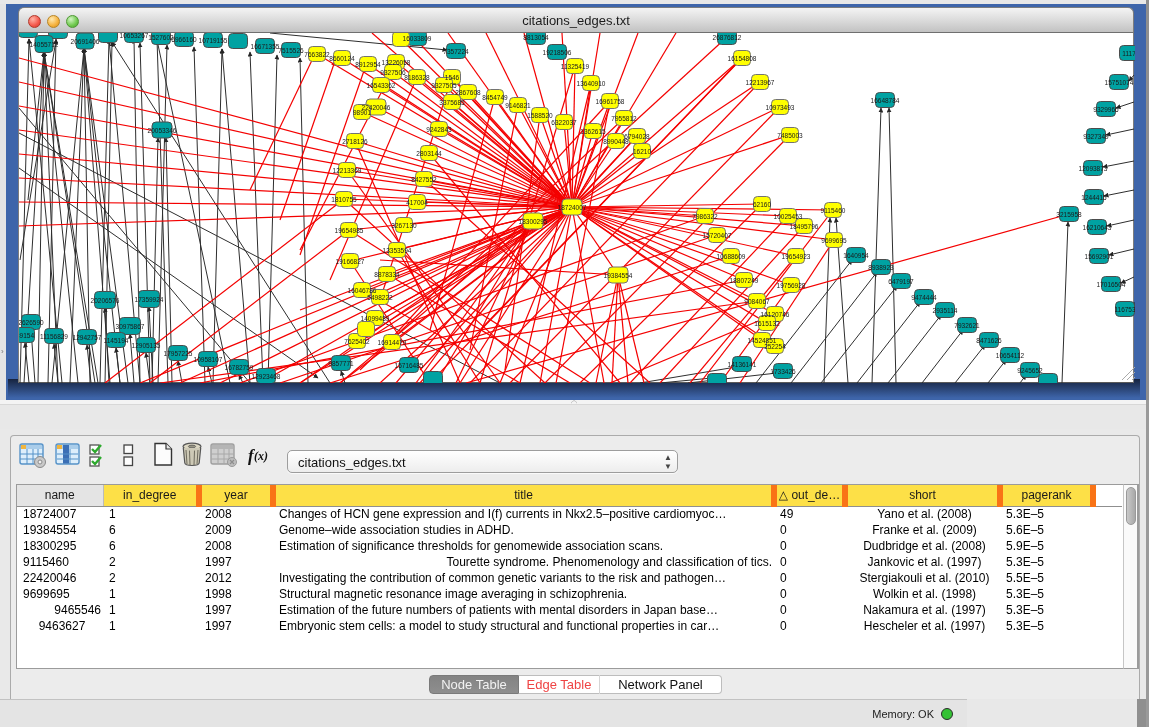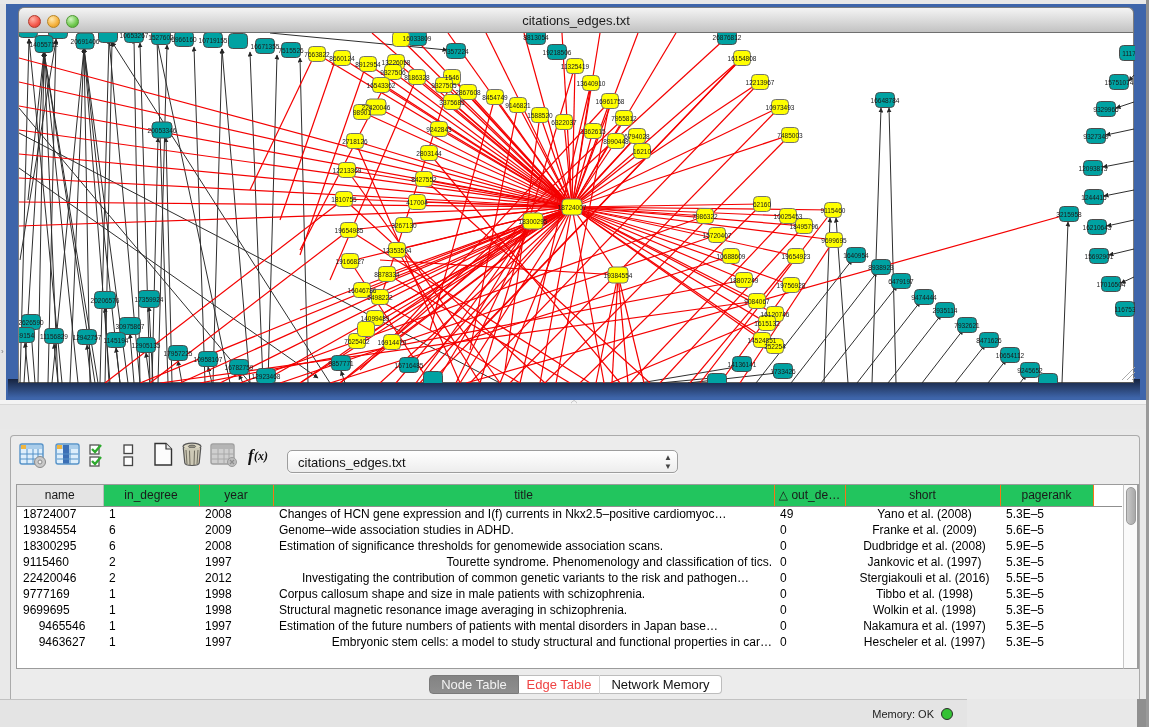--- a/index.html
+++ b/index.html
@@ -36,22 +36,22 @@
 
 #toolbar { position:absolute; left:0; top:433px; width:1149px; height:50px; }
 
 #combo { position:absolute; left:287px; top:450px; width:391px; height:23px; background:linear-gradient(#ffffff,#ededed);
   border:1px solid #9d9d9d; border-radius:5px; box-shadow:0 1px 1px rgba(255,255,255,.8); }
 #combo .txt { position:absolute; left:10px; top:4px; font-size:13px; color:#111; }
 #combo .arr { position:absolute; right:5px; top:2px; font-size:8px; color:#444; line-height:9px; }
 
 #tblwrap { position:absolute; left:16px; top:484px; width:1123px; height:185px; background:#fff; border:1px solid #9b9b9b; }
 table.grid { border-collapse:collapse; table-layout:fixed; width:1105px; font-size:12px; }
-table.grid th { height:21px; font-weight:normal; color:#1a1a1a; background:#22c55e;
-  border-right:1px solid #f97316; border-bottom:1px solid #8f8f8f; overflow:hidden; white-space:nowrap; }
+table.grid th { height:21px; font-weight:normal; color:#1a1a1a; background:#fde047;
+  border-right:6px solid #f97316; border-bottom:1px solid #8f8f8f; overflow:hidden; white-space:nowrap; }
 table.grid th.gray { background:#e4e4e4; border-right:1px solid #bbb; }
 table.grid th.white { background:#fff; border-right:none; }
 table.grid td { height:16px; color:#000; padding:0 2px 0 6px; overflow:hidden; white-space:nowrap; }
 
 #vscroll { position:absolute; left:1123px; top:484px; width:15px; height:185px; background:#fafafa; border:1px solid #9b9b9b; border-left:1px solid #c6c6c6; }
 #vscroll .thumb { position:absolute; left:1.5px; top:2px; width:10px; height:38px; background:linear-gradient(90deg,#c9c9c9,#a8a8a8); border:1px solid #999; border-radius:6px; }
 
 #tabs { position:absolute; left:429px; top:675px; width:288px; height:19px; font-size:13px; }
 #tabs .seg { position:absolute; top:0; height:19px; line-height:18px; text-align:center; }
 #tabs .sel { left:0; width:90px; background:linear-gradient(#838383,#8e8e8e); color:#f2f2f2; border:1px solid #7a7a7a; border-radius:4px 0 0 4px; }
@@ -695,71 +695,62 @@
             <td style="text-align:left">1997</td>
             <td style="text-align:right">Tourette syndrome. Phenomenology and classification of tics.</td>
             <td style="text-align:left">0</td>
             <td style="text-align:center">Jankovic et al. (1997)</td>
             <td style="text-align:left">5.3E–5</td>
           </tr>
           <tr>
             <td style="text-align:left">22420046</td>
             <td style="text-align:left">2</td>
             <td style="text-align:left">2012</td>
-            <td style="text-align:center">Investigating the contribution of common genetic variants to the risk and pathogen…</td>
+            <td style="text-align:left">Investigating the contribution of common genetic variants to the risk and pathogen…</td>
             <td style="text-align:left">0</td>
-            <td style="text-align:center">Stergiakouli et al. (2016)</td>
+            <td style="text-align:center">Stergiakouli et al. (2010)</td>
             <td style="text-align:left">5.5E–5</td>
-          </tr>
-          <tr>
-            <td style="text-align:left">9777169</td>
-            <td style="text-align:left">1</td>
-            <td style="text-align:left">1998</td>
-            <td style="text-align:left">Corpus callosum shape and size in male patients with schizophrenia.</td>
-            <td style="text-align:left">0</td>
-            <td style="text-align:center">Tibbo et al. (1998)</td>
-            <td style="text-align:left">5.3E–5</td>
           </tr>
           <tr>
             <td style="text-align:left">9699695</td>
             <td style="text-align:left">1</td>
             <td style="text-align:left">1998</td>
             <td style="text-align:left">Structural magnetic resonance image averaging in schizophrenia.</td>
             <td style="text-align:left">0</td>
             <td style="text-align:center">Wolkin et al. (1998)</td>
             <td style="text-align:left">5.3E–5</td>
           </tr>
           <tr>
-            <td style="text-align:center">9465546</td>
+            <td style="text-align:right">9465546</td>
             <td style="text-align:left">1</td>
             <td style="text-align:left">1997</td>
             <td style="text-align:left">Estimation of the future numbers of patients with mental disorders in Japan base…</td>
             <td style="text-align:left">0</td>
             <td style="text-align:center">Nakamura et al. (1997)</td>
             <td style="text-align:left">5.3E–5</td>
           </tr>
           <tr>
             <td style="text-align:center">9463627</td>
             <td style="text-align:left">1</td>
             <td style="text-align:left">1997</td>
-            <td style="text-align:right">Embryonic stem cells: a model to study structural and functional properties in car…</td>
+            <td style="text-align:left">Embryonic stem cells: a model to study structural and functional properties in car…</td>
             <td style="text-align:left">0</td>
             <td style="text-align:center">Hescheler et al. (1997)</td>
             <td style="text-align:left">5.3E–5</td>
           </tr>
         </tbody>
       </table>
     </div>
   <div id="vscroll">
       <div class="thumb"></div>
     </div>
   <div id="tabs">
     <div class="seg sel">Node Table</div>
     <div class="seg s2">Edge Table</div>
-    <div class="seg s3">Network Memory</div>
+    <div class="seg s3">Network Panel</div>
   </div>
   <div id="status">
       <span class="mem">Memory: OK</span>
       <span class="dot"></span>
     </div>
   <div id="rightstrip2"></div>
   <div id="rightstrip3"></div>
 </div>
 
 </body></html>

